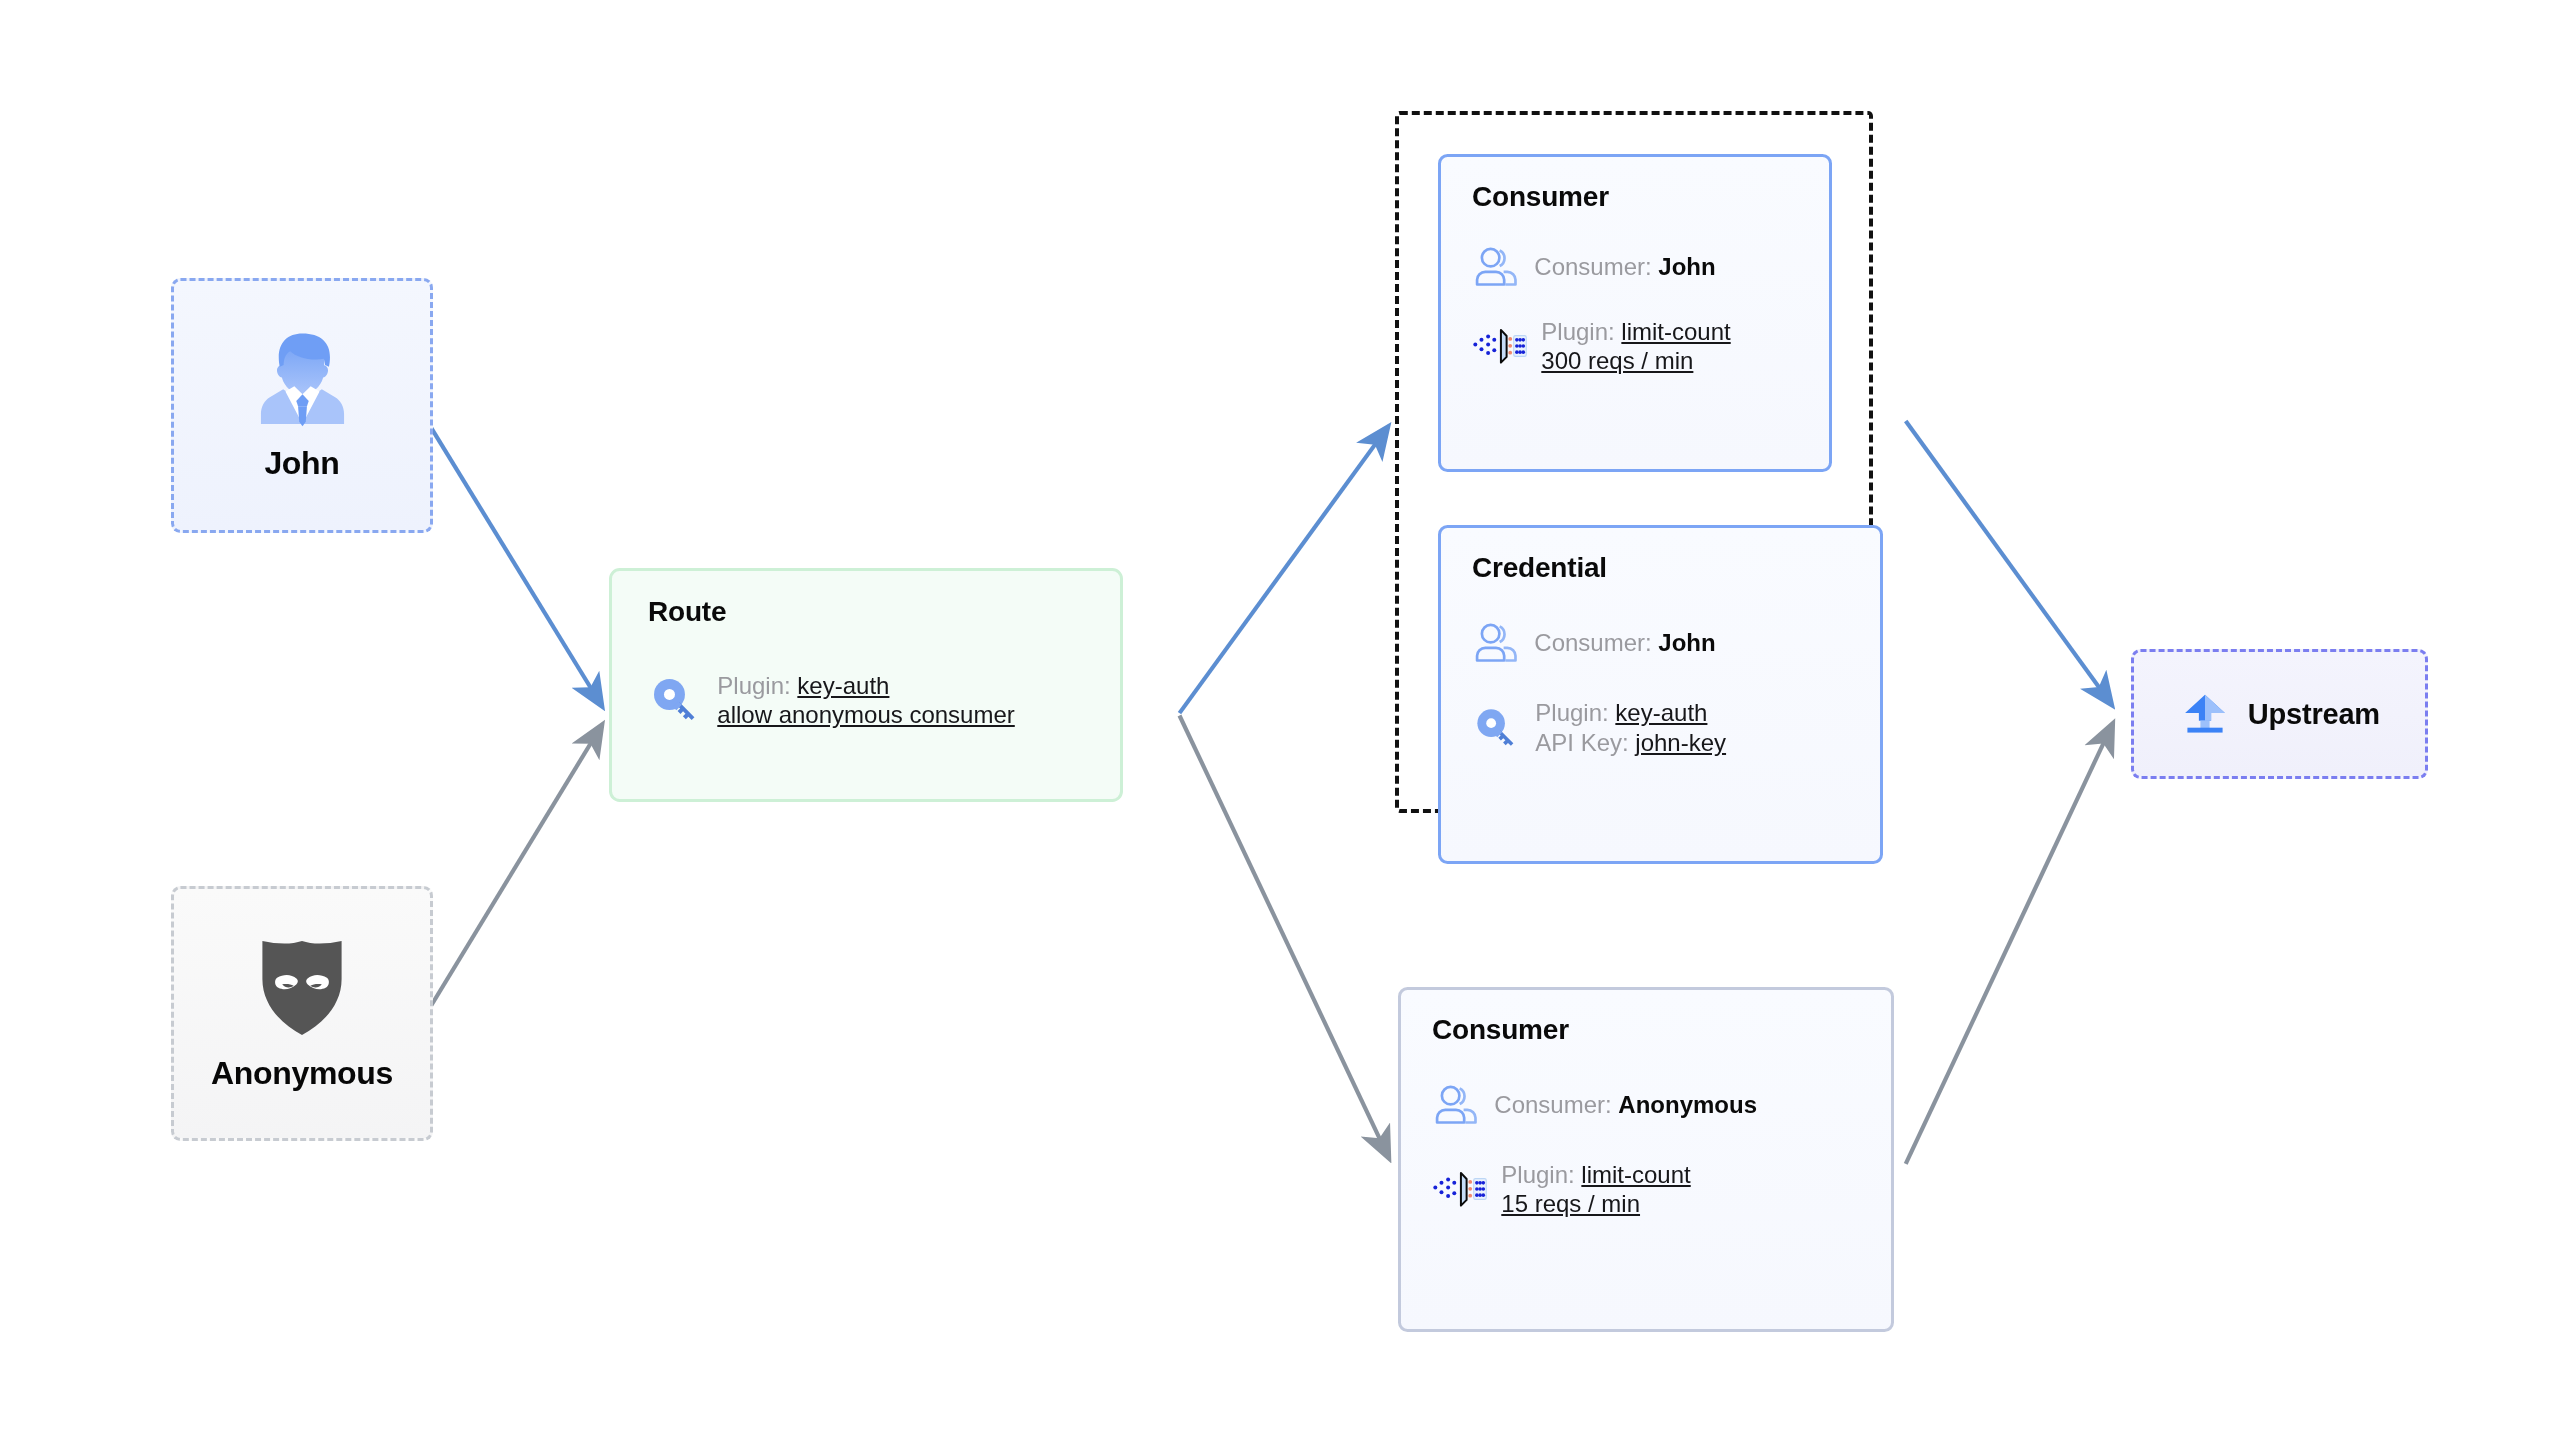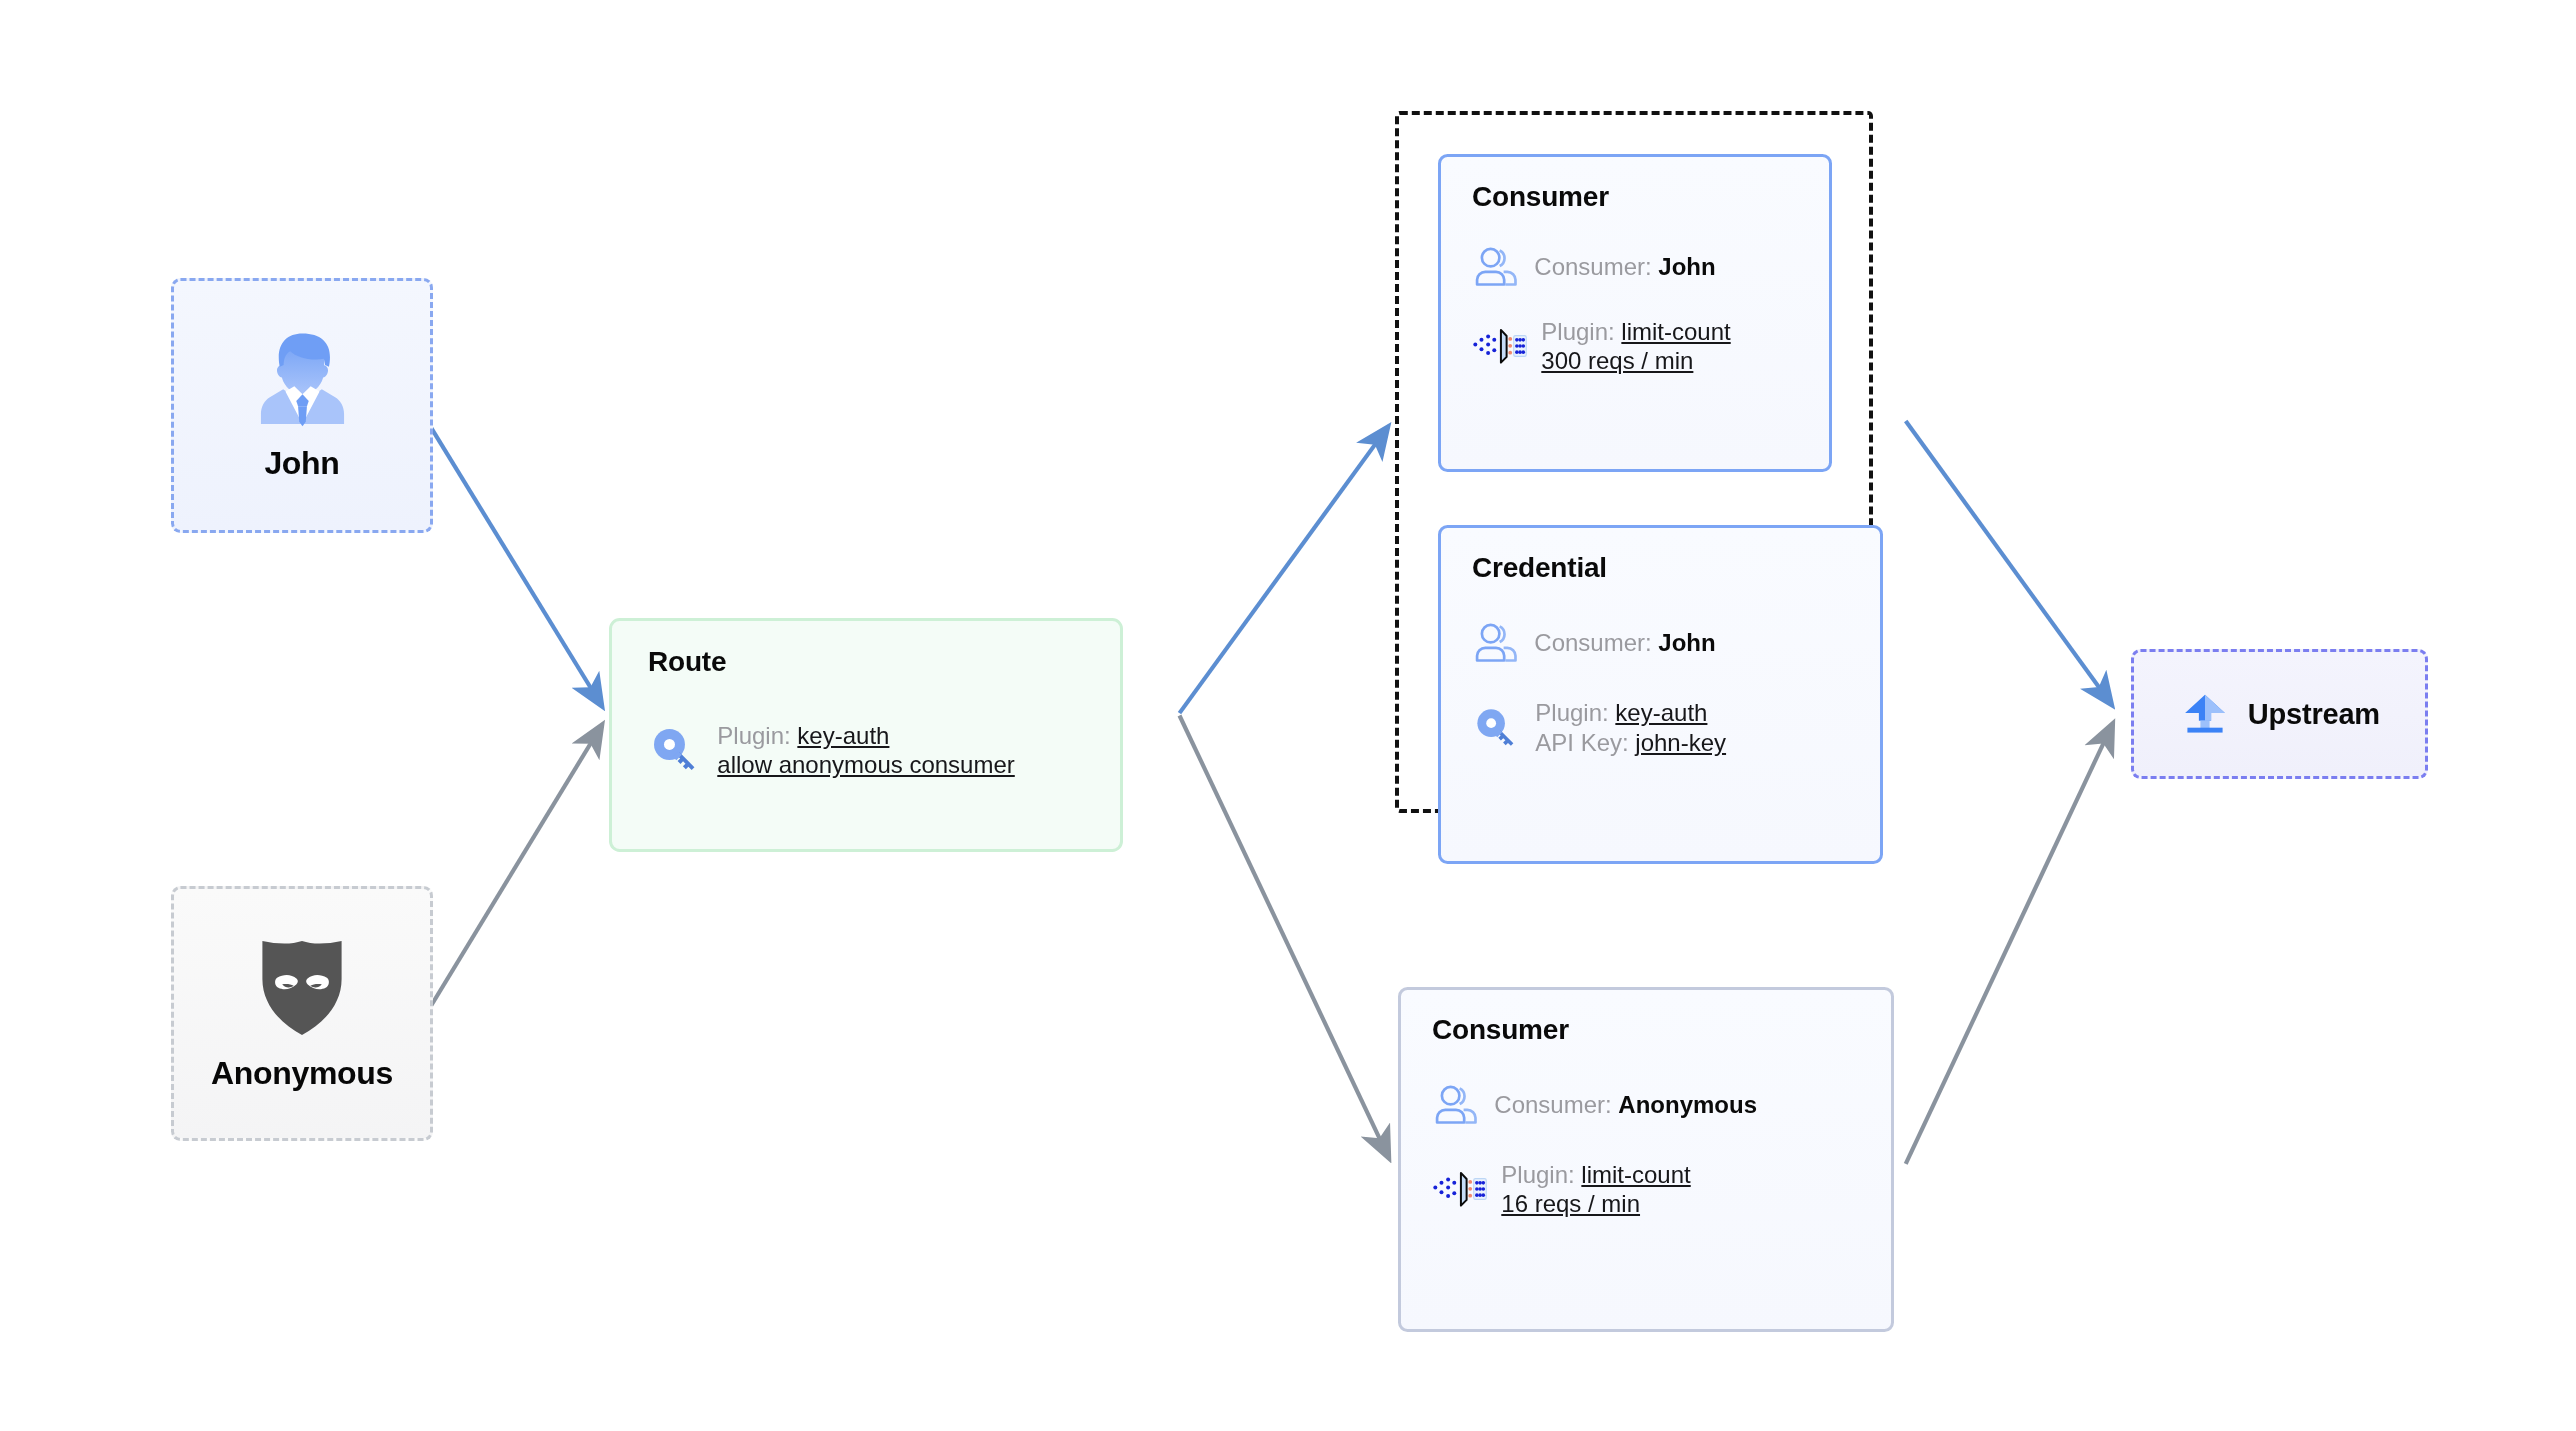--- a/index.html
+++ b/index.html
@@ -42,21 +42,21 @@
   .actor-label {
     margin-top: 13px;
     font-size: 32px;
     font-weight: 700;
     color: #070707;
     letter-spacing: -0.3px;
   }
 
   
   .route-card {
-    left: 609px; top: 618px; width: 514px; height: 234px;
+    left: 609px; top: 568px; width: 514px; height: 234px;
     background: #f4fcf7;
     border: 3px solid #cdf0d6;
     border-radius: 10.7px;
     padding: 25px 0 0 36px;
   }
   .card-title {
     font-size: 28px;
     font-weight: 700;
     color: #0a0a0a;
     letter-spacing: -0.2px;
@@ -346,21 +346,21 @@
               <circle cx="50.7" cy="26.5" r="1.9"></circle>
               <circle cx="54.1" cy="26.5" r="1.9"></circle>
           </g>
         </svg>
       </span>
       <span class="row-txt lines">
         <span class="ln" style="font-size:24px;line-height:1.22;">
           <span class="muted">Plugin: </span>
           <span class="val">limit-count</span>
         </span>
-        <span class="ln val" style="font-size:24px;line-height:1.22;">16 reqs / min</span>
+        <span class="ln val" style="font-size:24px;line-height:1.22;">15 reqs / min</span>
       </span>
     </div>
   </div>
 
   <div class="node upstream-card">
     <span class="actor-icon">
       <svg width="52" height="52" viewBox="0 0 34 34">
         <path d="M17 5 4 17h9v5h8v-5h9z" fill="#3b82f6"></path>
         <path d="M17 5l13 12h-9v5h-4z" fill="#9cc0fb"></path>
         <rect x="14" y="22" width="6" height="5" fill="#9cc0fb"></rect>

